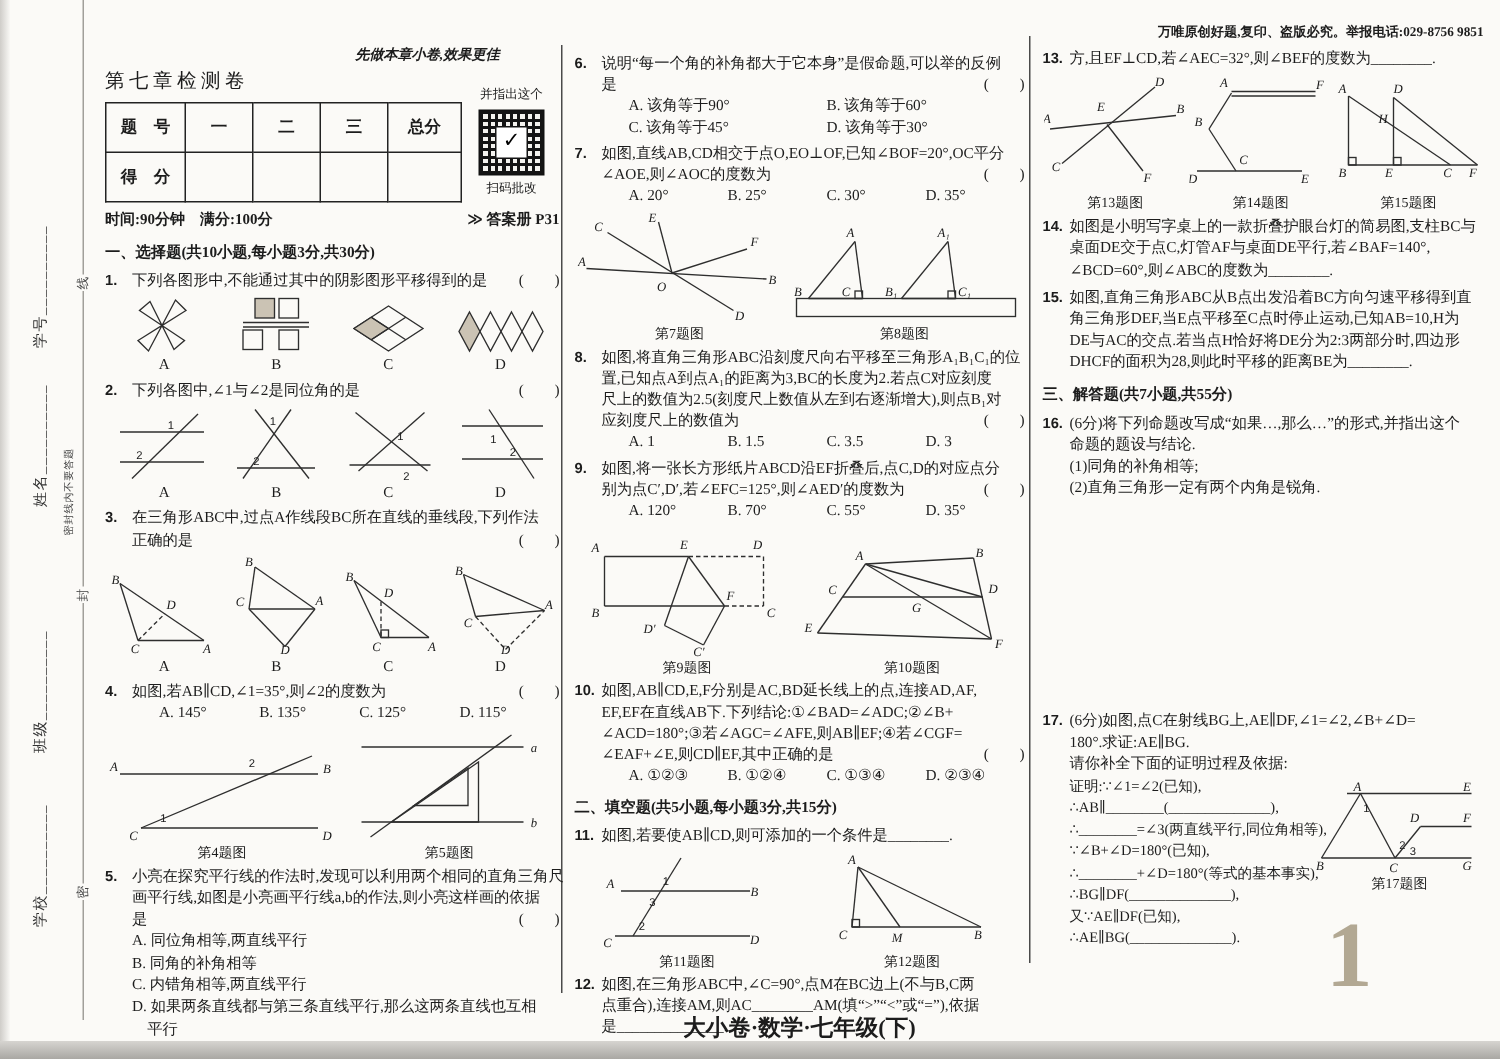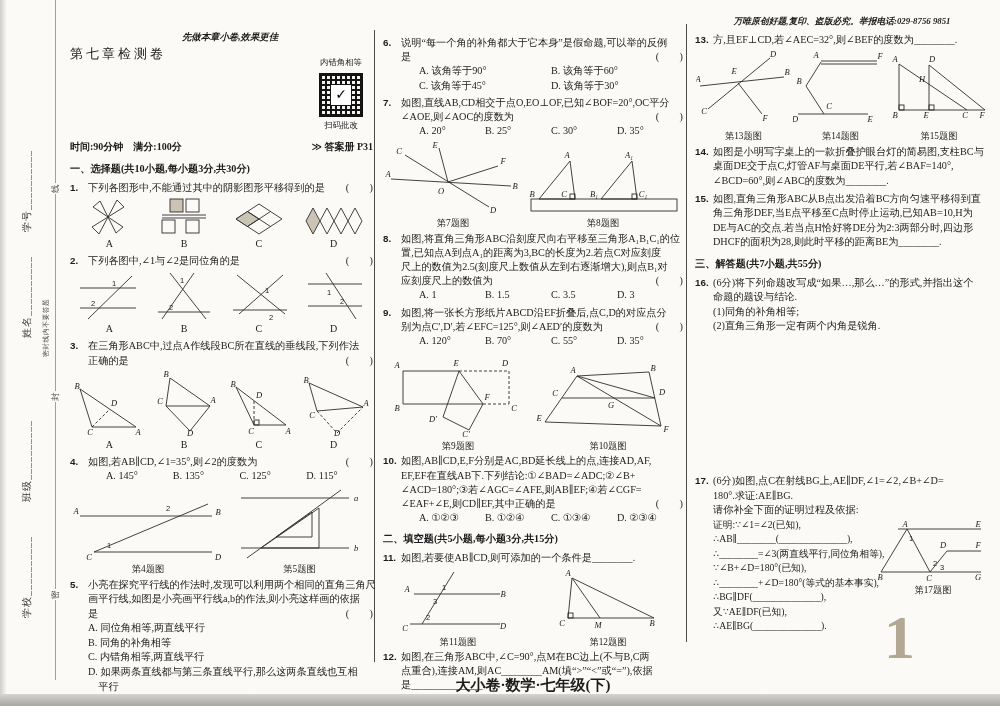--- a/index.html
+++ b/index.html
@@ -24,38 +24,38 @@
   .opts{display:flex;padding-left:18px;margin-bottom:2px;}
   .opts span{flex:1;white-space:nowrap;}
   .opts.grid2{flex-wrap:wrap;}
   .opts.grid2 span{flex:0 0 50%;}
   .figrow{display:flex;align-items:flex-end;justify-content:space-between;margin:2px 0 1px;}
   .figrow .figbox{flex:1;display:flex;flex-direction:column;align-items:center;}
   .fig svg{display:block;}
   .cap{font-size:9.3px;text-align:center;margin-top:1px;white-space:nowrap;}
   .ltrrow{display:flex;padding:0 2px;margin-bottom:2px;}
   .ltrrow span{flex:1;text-align:center;font-size:10px;}
-  .topnote{text-align:right;padding-right:95px;font-size:9.4px;font-weight:bold;
+  .topnote{text-align:right;padding-right:40px;font-size:9.4px;font-weight:bold;
            font-style:italic;white-space:nowrap;}
   .title{font-size:13px;font-weight:normal;letter-spacing:3px;margin-top:2px;}
   .headrow{display:flex;margin-top:7px;}
   table.score{border-collapse:collapse;border:1.6px solid #222;}
   table.score td{border:1px solid #222;height:25px;text-align:center;
                  font-size:11px;font-weight:bold;padding:0;}
   .qrbox{width:64px;margin-left:auto;margin-top:-12px;text-align:center;}
   .qrtitle{font-size:8.4px;white-space:nowrap;}
   .qr{width:42px;height:42px;margin:2px auto;position:relative;border:1px solid #111;
       background-image:
         repeating-linear-gradient(0deg,#141414 0 2px,transparent 2px 5px),
         repeating-linear-gradient(90deg,#141414 0 2px,#f4f3ef 2px 5px);}
   .qrcheck{position:absolute;left:11px;top:11px;width:20px;height:20px;background:#fff;
            color:#000;font-weight:bold;font-size:14px;line-height:20px;}
   .metarow{display:flex;justify-content:space-between;margin-top:5px;
            font-size:10px;font-weight:bold;white-space:nowrap;text-align:right;}
-  .pub{font-size:8.8px;font-style:italic;font-weight:bold;text-align:center;
+  .pub{font-size:8.8px;font-weight:bold;text-align:right;
        white-space:nowrap;margin-bottom:4px;}
   .q17wrap{position:relative;}
   .proof{width:208px;font-size:9.7px;line-height:14.5px;}
   .f17box{position:absolute;right:0;top:46px;width:112px;}
   .pagenum{position:absolute;left:884px;top:602px;font-size:62px;font-weight:bold;
            color:#b2a893;font-family:"Liberation Serif",serif;}
   .footer{position:absolute;left:383px;width:300px;top:676px;text-align:center;
           font-size:15px;font-weight:bold;}
   .sealline{position:absolute;left:55px;top:0;height:680px;border-left:1px solid #a19f9a;}
   .rot{position:absolute;transform-origin:0 0;transform:rotate(-90deg);
@@ -83,22 +83,40 @@
   </div>
 
   <div class="vdiv" style="left:374px;top:30px;height:632px"></div>
   <div class="vdiv" style="left:686px;top:24px;height:618px"></div>
 
   <div class="col" id="col1">
     <div class="topnote">先做本章小卷,效果更佳</div>
     <div class="title">第七章检测卷</div>
 
     <div class="headrow">
+      <table class="score">
+        <tbody>
+            <tr>
+          <td style="width:52px">题　号</td>
+          <td style="width:44px">一</td>
+          <td style="width:44px">二</td>
+          <td style="width:44px">三</td>
+          <td style="width:48px">总分</td>
+        </tr>
+        <tr>
+          <td>得　分</td>
+          <td></td>
+          <td></td>
+          <td></td>
+          <td></td>
+        </tr>
+      </tbody>
+        </table>
       <div class="qrbox">
-        <div class="qrtitle">内错角相等</div>
+        <div class="qrtitle">并指出这个</div>
         <div class="qr">
             <span class="qrcheck">✓</span>
           </div>
         <div class="qr qrt qrtitle" style="width:auto;height:auto;border:0;background:none">扫码批改</div>
       </div>
     </div>
 
     <div class="metarow">
       <span>时间:90分钟　满分:100分</span>
       <span>≫ 答案册 P31</span>

